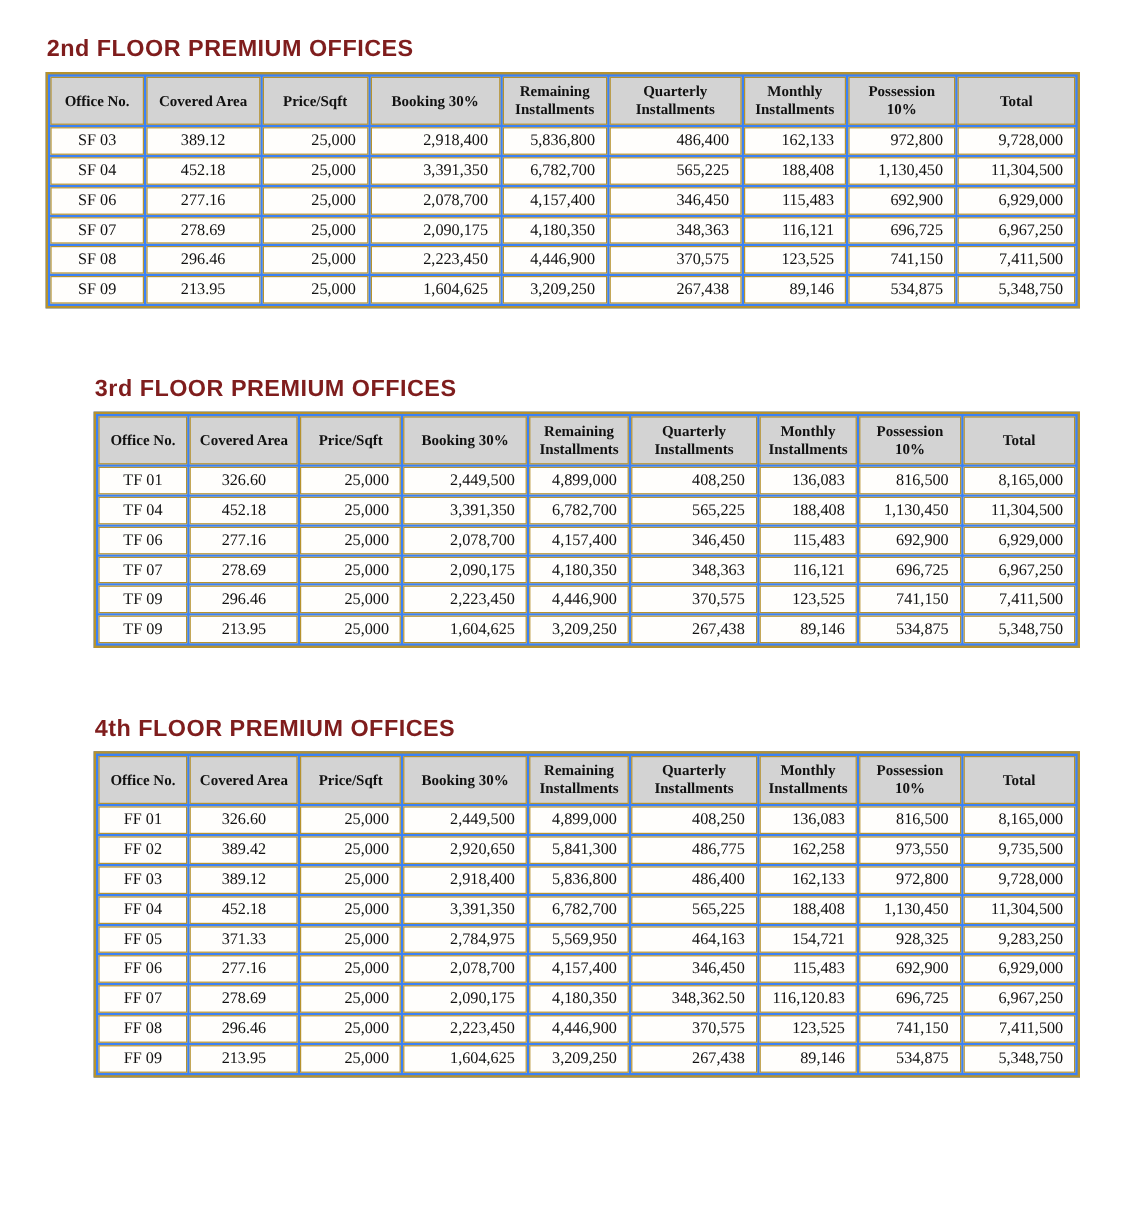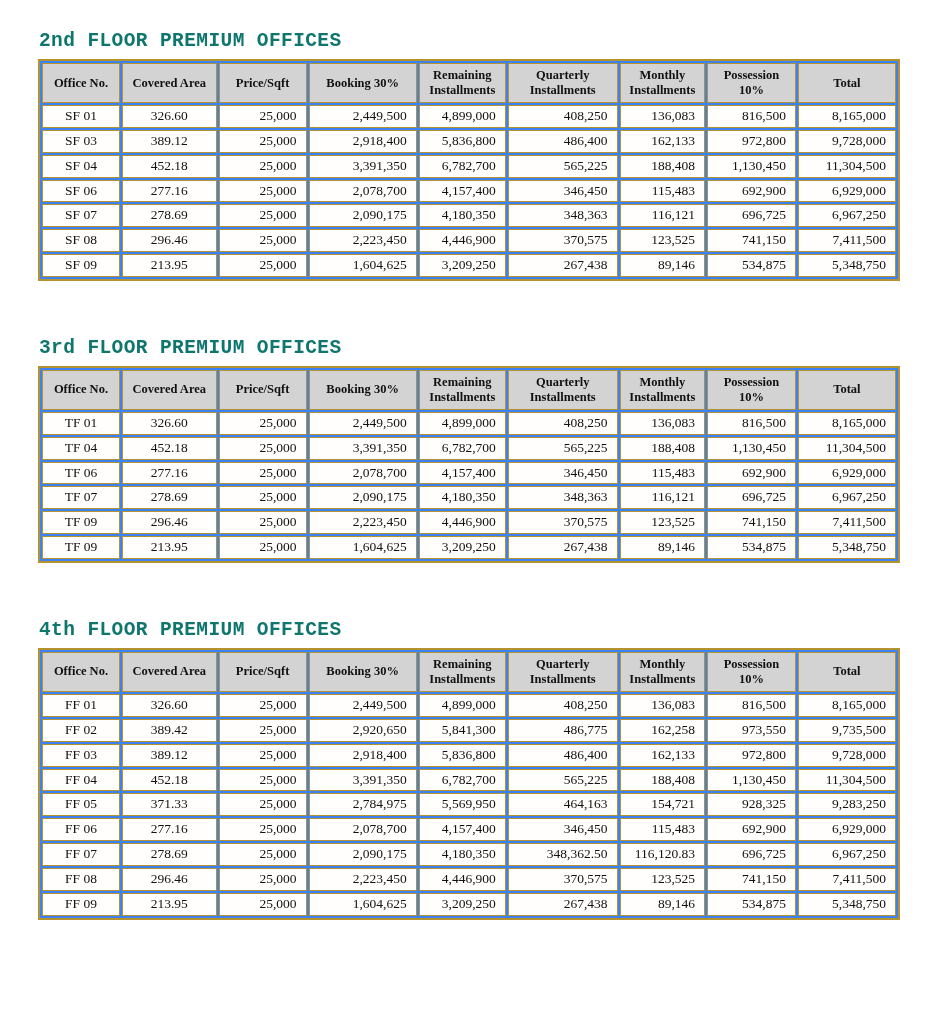--- a/index.html
+++ b/index.html
@@ -9,28 +9,28 @@
     font-family: "Liberation Serif", "DejaVu Serif", serif;
     color: #111111;
   }
   .page {
     width: 940px;
     min-height: 1024px;
     padding: 30px 40px 30px 38px;
     background: #ffffff;
   }
   .floor-section { margin-top: 0; }
-  .floor-section + .floor-section { margin-top: 56px; }
+  .floor-section + .floor-section { margin-top: 56px; margin-left: 40px; }
   .section-title {
     font-size: 19.5px;
     font-weight: bold;
-    color: #0f766e;
+    color: #7f1d1d;
     letter-spacing: 0.4px;
     margin: 0 0 7px 1px;
-    font-family: Liberation Mono, monospace;
+    font-family: Liberation Sans, sans-serif;
   }
   table.offices {
     width: 100%;
     border-collapse: separate;
     border-spacing: 2px;
     border: 2px solid #b6922e;
     background: #3b82f6;
     table-layout: fixed;
   }
   table.offices th {
@@ -84,31 +84,20 @@
           <th>Booking 30%</th>
           <th>Remaining Installments</th>
           <th>Quarterly Installments</th>
           <th>Monthly Installments</th>
           <th>Possession 10%</th>
           <th>Total</th>
         </tr>
       </thead>
       <tbody>
           <tr>
-            <td class="center">SF 01</td>
-            <td class="center">326.60</td>
-            <td class="num">25,000</td>
-            <td class="num">2,449,500</td>
-            <td class="num">4,899,000</td>
-            <td class="num">408,250</td>
-            <td class="num">136,083</td>
-            <td class="num">816,500</td>
-            <td class="num">8,165,000</td>
-          </tr>
-          <tr>
             <td class="center">SF 03</td>
             <td class="center">389.12</td>
             <td class="num">25,000</td>
             <td class="num">2,918,400</td>
             <td class="num">5,836,800</td>
             <td class="num">486,400</td>
             <td class="num">162,133</td>
             <td class="num">972,800</td>
             <td class="num">9,728,000</td>
           </tr>

